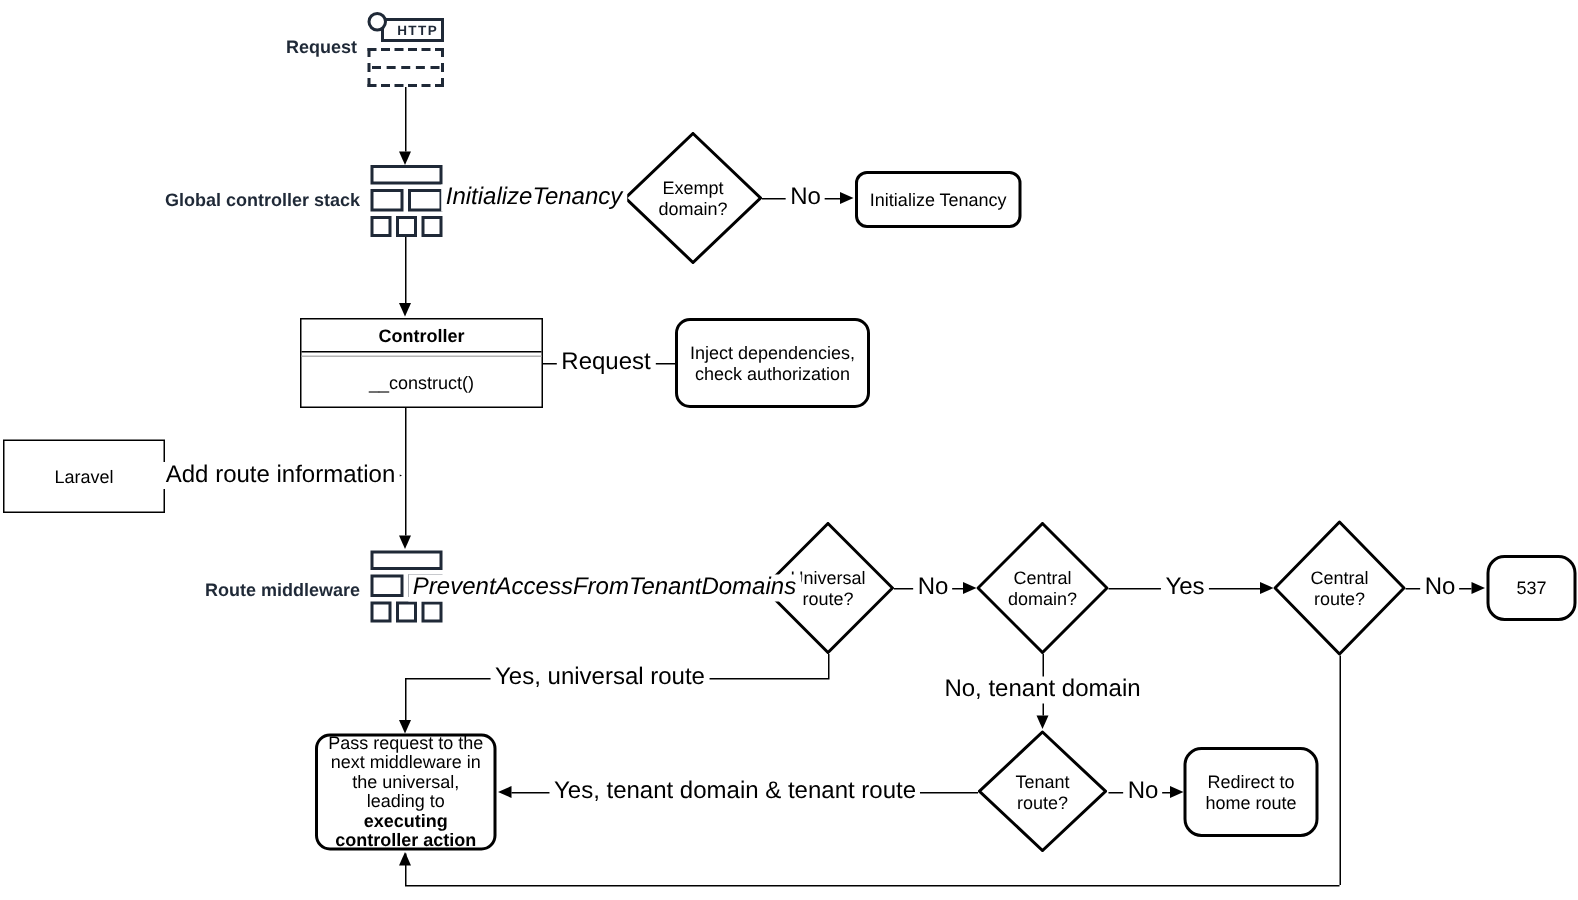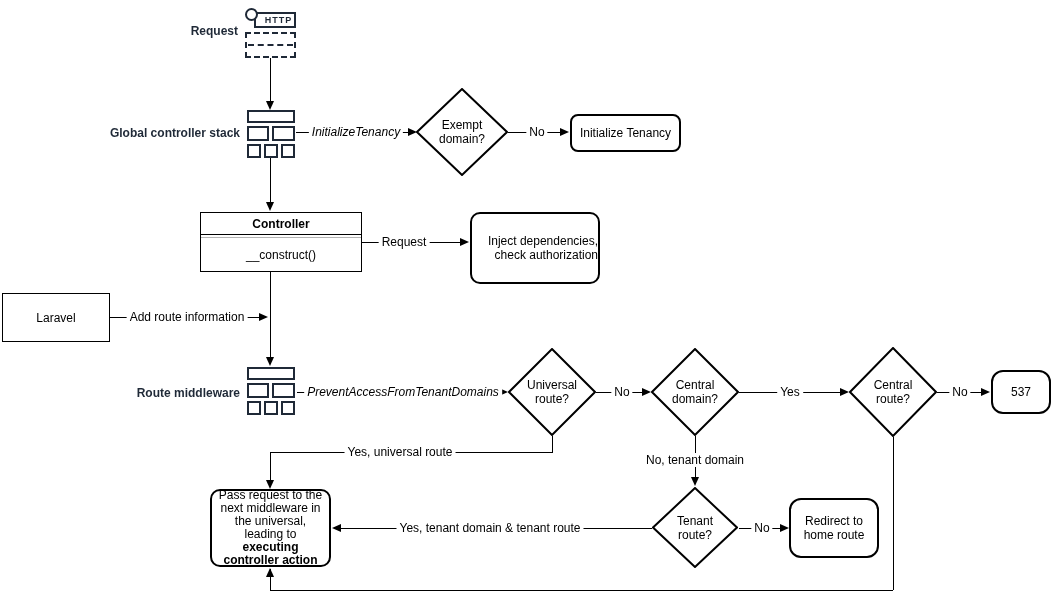--- a/index.html
+++ b/index.html
@@ -13,21 +13,21 @@
 
   
   .ah{ position:absolute; width:0; height:0; z-index:1; }
   .ah-r{ border-top:4px solid transparent; border-bottom:4px solid transparent; border-left:9px solid var(--line); }
   .ah-l{ border-top:4px solid transparent; border-bottom:4px solid transparent; border-right:9px solid var(--line); }
   .ah-d{ border-left:4px solid transparent; border-right:4px solid transparent; border-top:9px solid var(--line); }
   .ah-u{ border-left:4px solid transparent; border-right:4px solid transparent; border-bottom:9px solid var(--line); }
 
   
   .elbl{ position:absolute; transform:translate(-50%,-50%); background:#fff; padding:0 3px;
-         font-size:12px; color:#000; white-space:nowrap; z-index:3; }
+         font-size:16px; color:#000; white-space:nowrap; z-index:3; }
   .it{ font-style:italic; }
 
   
   .nlbl{ position:absolute; font-weight:bold; font-size:12px; color:var(--navy);
          text-align:right; line-height:14px; z-index:2; }
 
   
   .rnode,.pnode{ position:absolute; background:var(--fill); display:flex; align-items:center;
          justify-content:center; text-align:center; font-size:12px; line-height:14px;
          color:#000; z-index:2; }
@@ -121,21 +121,21 @@
   </div>
 
   <div class="dia" style="left:652px;top:487px;width:86px;height:81px;">
     <svg width="86" height="81" viewBox="0 0 86 81">
         <polygon points="43,1 85,40.5 43,80 1,40.5" fill="#fff" stroke="#000" stroke-width="2"></polygon>
       </svg>
     <div class="dtxt" style="padding:0 13px;">Tenant route?</div>
   </div>
 
   <div class="rnode" style="left:570px;top:114px;width:111px;height:38px;border-radius:8px;">Initialize Tenancy</div>
-  <div class="rnode" style="left:470px;top:212px;width:130px;height:72px;text-align:right;">Inject dependencies, check authorization</div>
+  <div class="rnode" style="left:450px;top:212px;width:130px;height:60px;">Inject dependencies, check authorization</div>
   <div class="rnode" style="left:991px;top:370px;width:60px;height:44px;border-radius:12px;">537</div>
   <div class="rnode" style="left:789px;top:498px;width:90px;height:60px;border-radius:12px;padding:0 8px;">Redirect to home route</div>
   <div class="rnode" style="left:210px;top:489px;width:121px;height:78px;padding:0 3px;line-height:13px;">
     <div><span>Pass request to the next middleware in the universal, leading to </span><b>executing controller action</b></div>
   </div>
 
   <div class="pnode" style="left:2px;top:293px;width:108px;height:49px;">Laravel</div>
   <div class="uml" style="left:200px;top:212px;width:162px;height:60px;">
     <div class="utitle">Controller</div>
     <div class="usep"></div>

